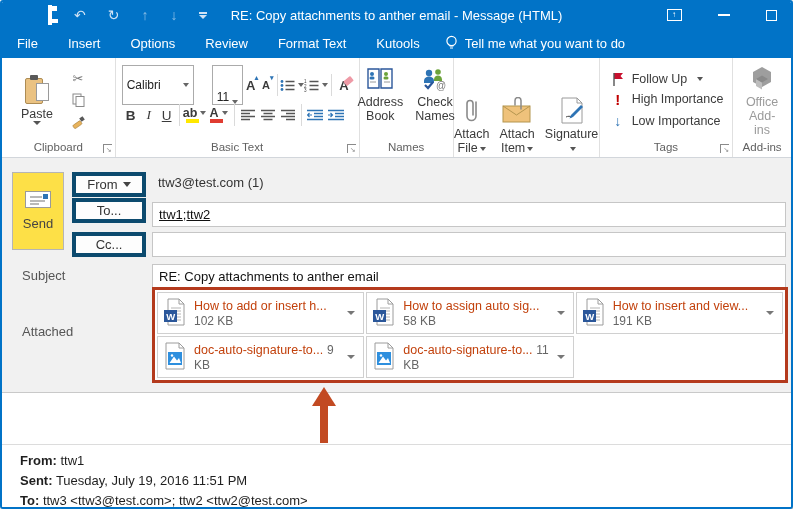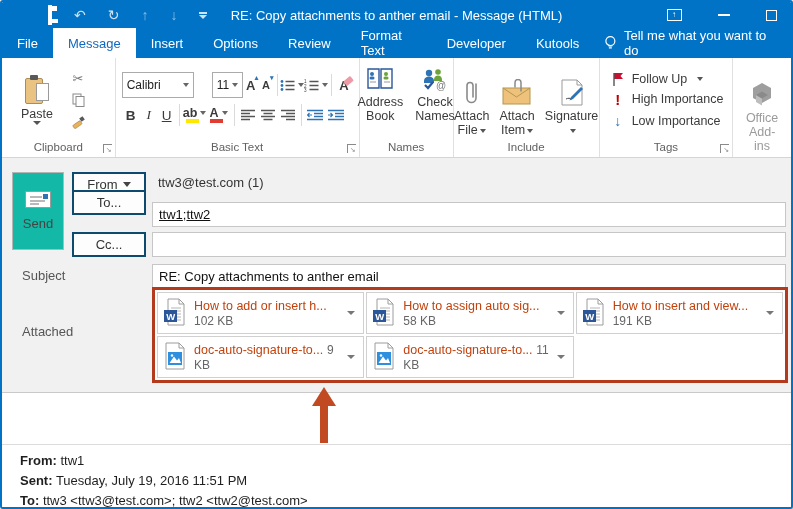--- a/index.html
+++ b/index.html
@@ -49,22 +49,22 @@
   .clipboard-ic .clip{ position:absolute; left:5px; top:0px; width:8px; height:5px; background:#595959; border-radius:1px;}
   .clipboard-ic .page{ position:absolute; right:0; top:8px; width:13px; height:18px; background:#fff; border:1px solid #9a9a9a;}
   .paste-big .lbl{ font-size:12.5px; color:#3b3b3b; margin-top:2px;}
   .small-col{ display:flex; flex-direction:column; gap:4px; margin-left:8px; }
   .sbtn{ width:20px; height:18px; display:flex; align-items:center; justify-content:center; cursor:default;}
   .cut-ic{ color:#777; font-size:13px; }
   
   .g-basictext{ width:244px; }
   .bt-rows{ display:flex; flex-direction:column; gap:4px; width:100%; padding:0 2px;}
   .bt-row{ display:flex; align-items:center; height:26px; }
-  .selectbox{ display:flex; align-items:center; justify-content:space-between; background:#fff; border:1px solid #ababab; height:26px; font-size:12px; color:#222; padding:0 4px; cursor:default;}
-  .fontbox{ width:88px; } .sizebox{ width:36px; margin-left:18px;}
+  .selectbox{ display:flex; align-items:center; justify-content:space-between; background:#fff; border:1px solid #ababab; height:40px; font-size:12px; color:#222; padding:0 4px; cursor:default;}
+  .fontbox{ width:88px; } .sizebox{ width:36px; margin-left:18px;align-items:flex-end;}
   .chev{ width:0;height:0;border-left:3.5px solid transparent;border-right:3.5px solid transparent;border-top:4px solid #666; margin-left:3px;}
   .fontbtn{ width:19px; height:22px; font-size:13px; font-weight:bold; position:relative;}
   .mini-mark{ position:absolute; top:0; right:0; font-size:7px; color:#2E74B5;}
   .bt-letter{ width:18px; height:22px; font-size:13.5px; }
   .u-line{ text-decoration:underline; }
   .color-btn{ position:relative; width:24px; height:22px; font-weight:bold; font-size:12.5px; padding-bottom:4px;}
   .color-bar{ position:absolute; left:3px; right:8px; bottom:3px; height:4px; }
   .yellow{ background:#FFE800; } .red{ background:#E03C31; }
   .eraser-btn{ position:relative; width:22px; height:22px; font-weight:bold; font-size:13px;}
   .eraser{ position:absolute; right:0; top:4px; width:9px; height:6px; background:#EE9AA6; transform:rotate(-40deg); border-radius:1px;}
@@ -77,25 +77,25 @@
   .g-tags{ width:134px; }
   .tags-col{ display:flex; flex-direction:column; gap:5px; width:100%; padding-left:8px;}
   .tag-row{ display:flex; align-items:center; gap:8px; font-size:12.5px; color:#3b3b3b; cursor:default;}
   .imp-high{ color:#C00000; font-weight:bold; font-size:15px; width:12px; text-align:center;}
   .imp-low{ color:#2E74B5; font-weight:bold; font-size:14px; width:12px; text-align:center;}
   
   .g-addins{ width:58px; border-right:none; }
   .addin-btn{ color:#9b9b9b; }
   
   .msg-header{ position:relative; height:234px; background:#f1f1f1; flex:none; font-size:13px; }
-  .send-btn{ position:absolute; left:10px; top:14px; width:52px; height:78px; background:#14b8a6; border:1px solid #b5b5b5; display:flex; flex-direction:column; align-items:center; justify-content:center; gap:8px; cursor:default; color:#444;}
+  .send-btn{ position:absolute; left:10px; top:14px; width:52px; height:78px; background:#fde047; border:1px solid #b5b5b5; display:flex; flex-direction:column; align-items:center; justify-content:center; gap:8px; cursor:default; color:#444;}
   .env-ic{ position:relative; width:26px; height:17px; border:1px solid #9a9a9a; background:#fff;}
   .env-ic .l{ position:absolute; left:4px; height:1.5px; background:#b9b9b9;}
   .env-ic .stamp{ position:absolute; right:2px; top:2px; width:5px; height:5px; background:#2E74B5;}
-  .fld-btn{ position:absolute; left:70px; width:74px; height:25px; background:#fdfdfd; border:2px solid #0c4a6e; display:flex; align-items:center; justify-content:center; gap:5px; color:#333; cursor:default;}
+  .fld-btn{ position:absolute; left:70px; width:74px; height:25px; background:#fdfdfd; border:4px solid #0c4a6e; display:flex; align-items:center; justify-content:center; gap:5px; color:#333; cursor:default;}
   .fld-input{ position:absolute; left:150px; right:5px; height:25px; background:#fff; border:1px solid #c6c6c6; display:flex; align-items:center; padding:0 6px; color:#111;}
   .from-value{ position:absolute; left:156px; top:17px; color:#333; }
   .tri-dn-dark{ width:0;height:0;border-left:4px solid transparent;border-right:4px solid transparent;border-top:5px solid #444;}
   .recipient{ text-decoration:underline; }
   .hdr-label{ position:absolute; left:20px; color:#555; }
   
   .attach-box{ position:absolute; left:150px; top:129px; right:3px; height:96px; border:3px solid #B43A1D; background:#fff; padding:2px;}
   .attach-grid{ display:grid; grid-template-columns:repeat(3,1fr); grid-auto-rows:42px; gap:2px; }
   .tile{ background:#fff; border:1px solid #d0d0d0; display:flex; align-items:center; padding:2px 6px; gap:8px; cursor:default;}
   .tinfo{ flex:1; min-width:0; }
@@ -142,43 +142,37 @@
         </span>
     </div>
   </div>
 
   <div class="tabbar">
     <div class="tab-strip" id="tab-strip">
   <div class="tab">
           <span class="tab-label">File</span>
         </div>
 
-  <div class="tab active">
-          <span class="tab-label">Message</span>
-        </div>
 
   <div class="tab">
           <span class="tab-label">Insert</span>
         </div>
 
   <div class="tab">
           <span class="tab-label">Options</span>
         </div>
 
   <div class="tab">
           <span class="tab-label">Review</span>
         </div>
 
   <div class="tab">
           <span class="tab-label">Format Text</span>
         </div>
 
-  <div class="tab">
-          <span class="tab-label">Developer</span>
-        </div>
 
   <div class="tab">
           <span class="tab-label">Kutools</span>
         </div>
 </div>
     <div class="tellme">
       <svg width="13" height="16" viewBox="0 0 13 16">
           <circle cx="6.5" cy="6" r="4.6" fill="none" stroke="#fff" stroke-width="1.2"></circle>
           <path d="M4.5 11h4M5 13h3" stroke="#fff" stroke-width="1.2" fill="none"></path>
         </svg>
@@ -383,21 +377,20 @@
                 <path d="M3 1h15l5 5v20H3z" fill="#fff" stroke="#9a9a9a"></path>
                 <path d="M18 1v5h5" fill="none" stroke="#9a9a9a"></path>
                 <path d="M7 20c2-1 4-1 6 0" stroke="#444" fill="none"></path>
                 <path d="M22 8L12 18l-1.5 3.5L14 20 24 10z" fill="#2E74B5"></path>
               </svg>
             </span>
           <span>Signature</span>
           <span><span class="dd-inline"></span></span>
         </div>
       </div>
-      <div class="rgroup-label"><span>Include</span></div>
     </div>
 
     <div class="rgroup g-tags">
       <div class="rgroup-body">
         <div class="tags-col">
           <div class="tag-row">
             <svg width="12" height="14" viewBox="0 0 12 14">
                 <path d="M2 1h9l-2.5 3L11 7H2z" fill="#C8102E"></path>
                 <path d="M2 1v13" stroke="#555" stroke-width="1.4"></path>
               </svg>
@@ -411,21 +404,21 @@
           <div class="tag-row">
             <span class="imp-low">↓</span>
             <span>Low Importance</span>
           </div>
         </div>
       </div>
       <div class="rgroup-label"><span>Tags</span><span class="launcher">↘</span></div>
     </div>
 
     <div class="rgroup g-addins">
-      <div class="rgroup-body" style="justify-content:flex-start;margin-top:16px;">
+      <div class="rgroup-body" style="justify-content:flex-start;">
         <div class="big-btn addin-btn">
           <span class="ic">
               <svg width="30" height="28" viewBox="0 0 30 28">
                 <path d="M15 2l9 5v10l-9 5-9-5V7z" fill="#9E9E9E"></path>
                 <path d="M9 14l6 3.5v7L9 21z" fill="#bdbdbd"></path>
                 <path d="M9 14l6-3.5 6 3.5-6 3.5z" fill="#8a8a8a"></path>
               </svg>
             </span>
           <span>Office</span>
           <span>Add-ins</span>
@@ -445,21 +438,21 @@
         </span>
       <span>Send</span>
     </div>
 
     <div class="fld-btn" style="top:14px">
       <span>From</span>
       <span class="tri-dn-dark"></span>
     </div>
     <div class="from-value">ttw3@test.com (1)</div>
 
-    <div class="fld-btn" style="top:32px">
+    <div class="fld-btn" style="top:40px">
         <span>To...</span>
       </div>
     <div class="fld-input" style="top:44px">
       <span class="recipient">ttw1</span>
         <span>; </span>
         <span class="recipient">ttw2</span>
     </div>
 
     <div class="fld-btn" style="top:74px">
         <span>Cc...</span>

